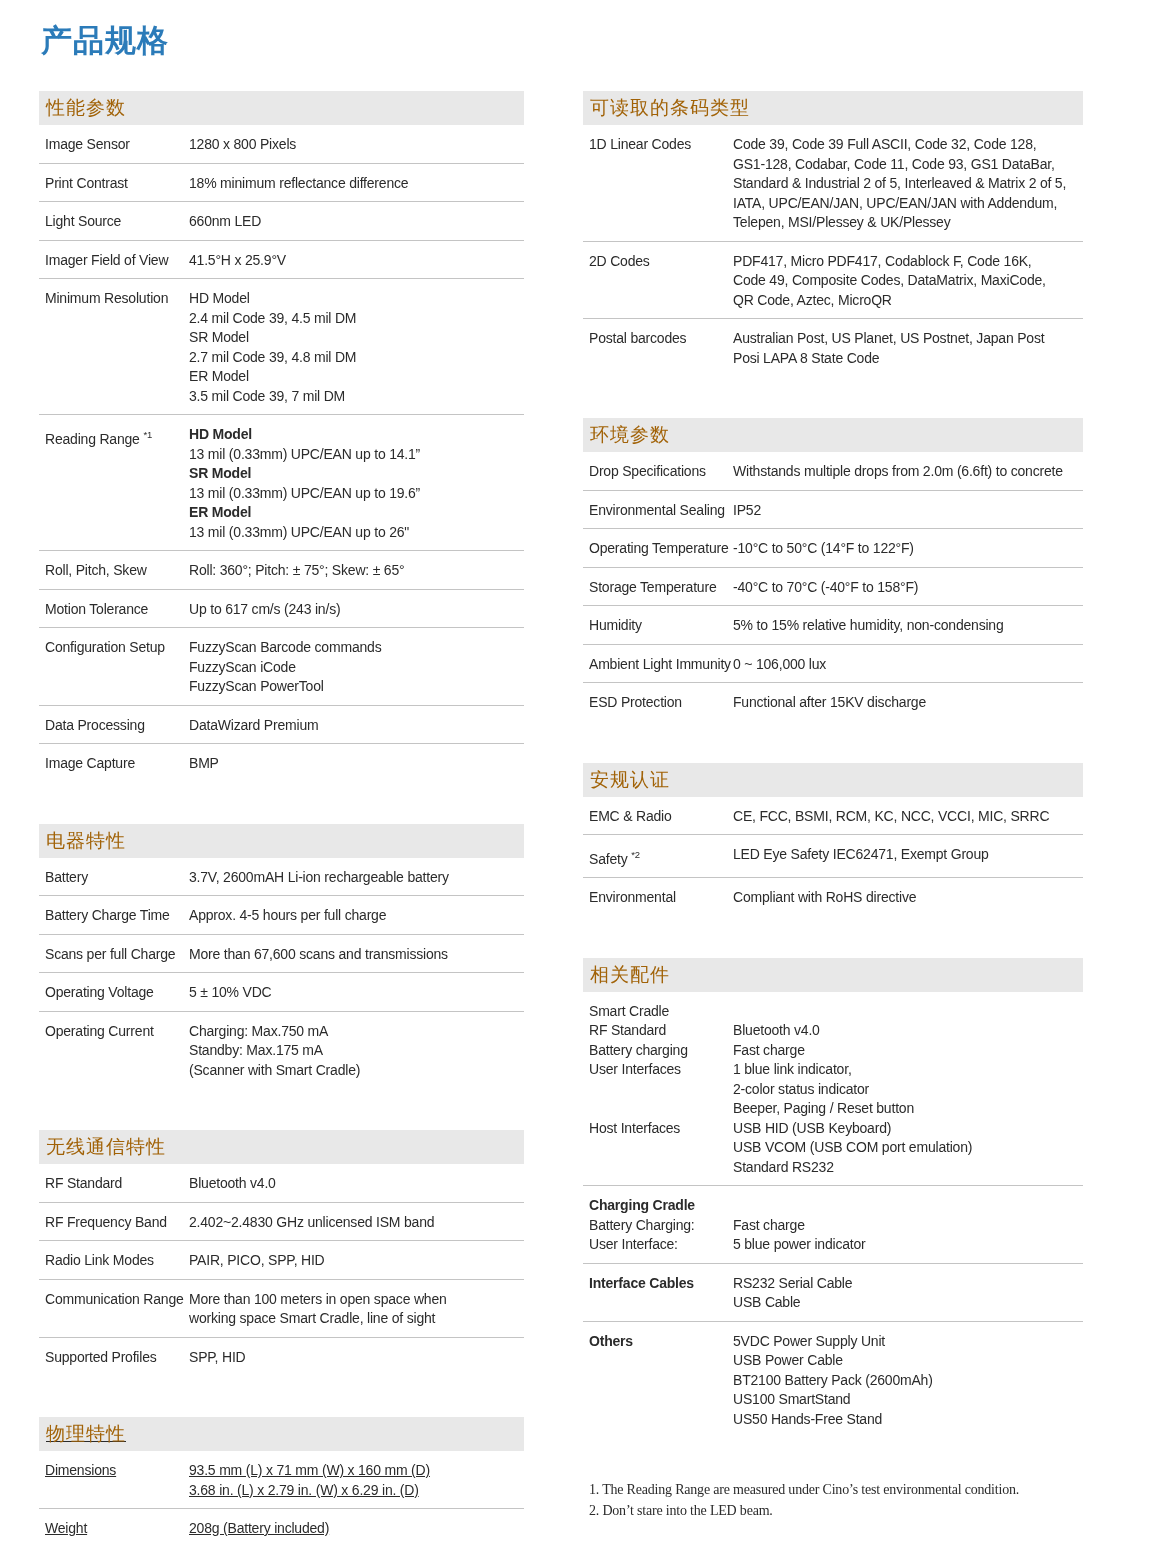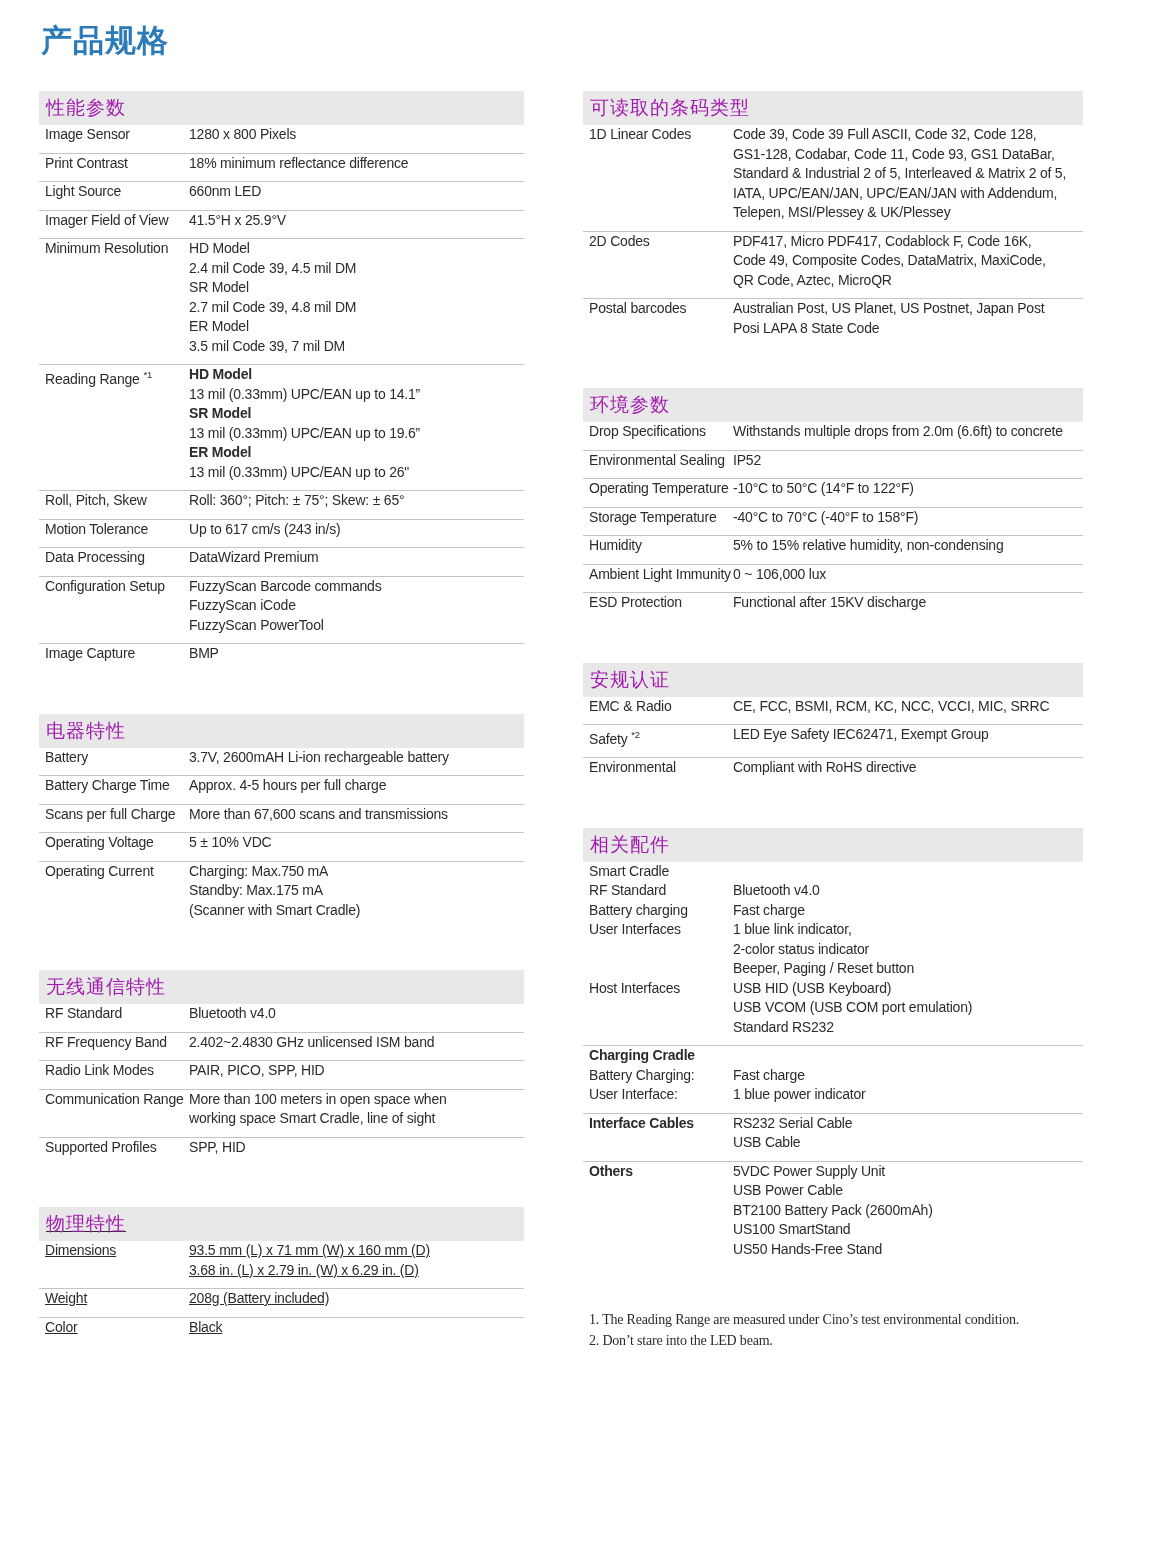--- a/index.html
+++ b/index.html
@@ -16,28 +16,28 @@
     color: #2b7bb9;
     letter-spacing: 1px;
   }
   .cols { display: flex; margin-top: 29px; }
   .col-left  { width: 485px; flex: 0 0 485px; }
   .col-right { width: 500px; flex: 0 0 500px; margin-left: 59px; }
   .section { margin-bottom: 42px; }
   .section:last-of-type { margin-bottom: 0; text-decoration: underline; }
   .bar {
     background: #e8e8e8;
-    color: #a21caf;
+    color: #a16207;
     font-size: 19px;
     height: 34px; line-height: 34px;
     padding-left: 7px;
     letter-spacing: 1px;
   }
   .row {
-    padding: 0 0 8px;
+    padding: 10px 0 8px;
     border-bottom: 1px solid #c4c4c4;
   }
   .row.last { border-bottom: none; }
   .pair { display: grid; grid-template-columns: 150px 1fr; }
   .label {
     padding-left: 6px;
     font-size: 14px; line-height: 19.5px;
     letter-spacing: -0.2px;
   }
   .label sup { font-size: 9.5px; }
@@ -133,33 +133,33 @@
           <div class="row">
             <div class="pair">
               <div class="label">Motion Tolerance</div>
               <div class="value">
                 <div class="line">Up to 617 cm/s (243 in/s)</div>
               </div>
             </div>
           </div>
           <div class="row">
             <div class="pair">
-              <div class="label">Data Processing</div>
-              <div class="value">
-                <div class="line">DataWizard Premium</div>
-              </div>
-            </div>
-          </div>
-          <div class="row">
-            <div class="pair">
               <div class="label">Configuration Setup</div>
               <div class="value">
                 <div class="line">FuzzyScan Barcode commands</div>
                 <div class="line">FuzzyScan iCode</div>
                 <div class="line">FuzzyScan PowerTool</div>
+              </div>
+            </div>
+          </div>
+          <div class="row">
+            <div class="pair">
+              <div class="label">Data Processing</div>
+              <div class="value">
+                <div class="line">DataWizard Premium</div>
               </div>
             </div>
           </div>
           <div class="row last">
             <div class="pair">
               <div class="label">Image Capture</div>
               <div class="value">
                 <div class="line">BMP</div>
               </div>
             </div>
@@ -447,21 +447,21 @@
             </div>
             <div class="pair">
               <div class="label">Battery Charging:</div>
               <div class="value">
                 <div class="line">Fast charge</div>
               </div>
             </div>
             <div class="pair">
               <div class="label">User Interface:</div>
               <div class="value">
-                <div class="line">1 blue power indicator</div>
+                <div class="line">5 blue power indicator</div>
               </div>
             </div>
           </div>
           <div class="row">
             <div class="pair">
               <div class="label bold">Interface Cables</div>
               <div class="value">
                 <div class="line">RS232 Serial Cable</div>
                 <div class="line">USB Cable</div>
               </div>

